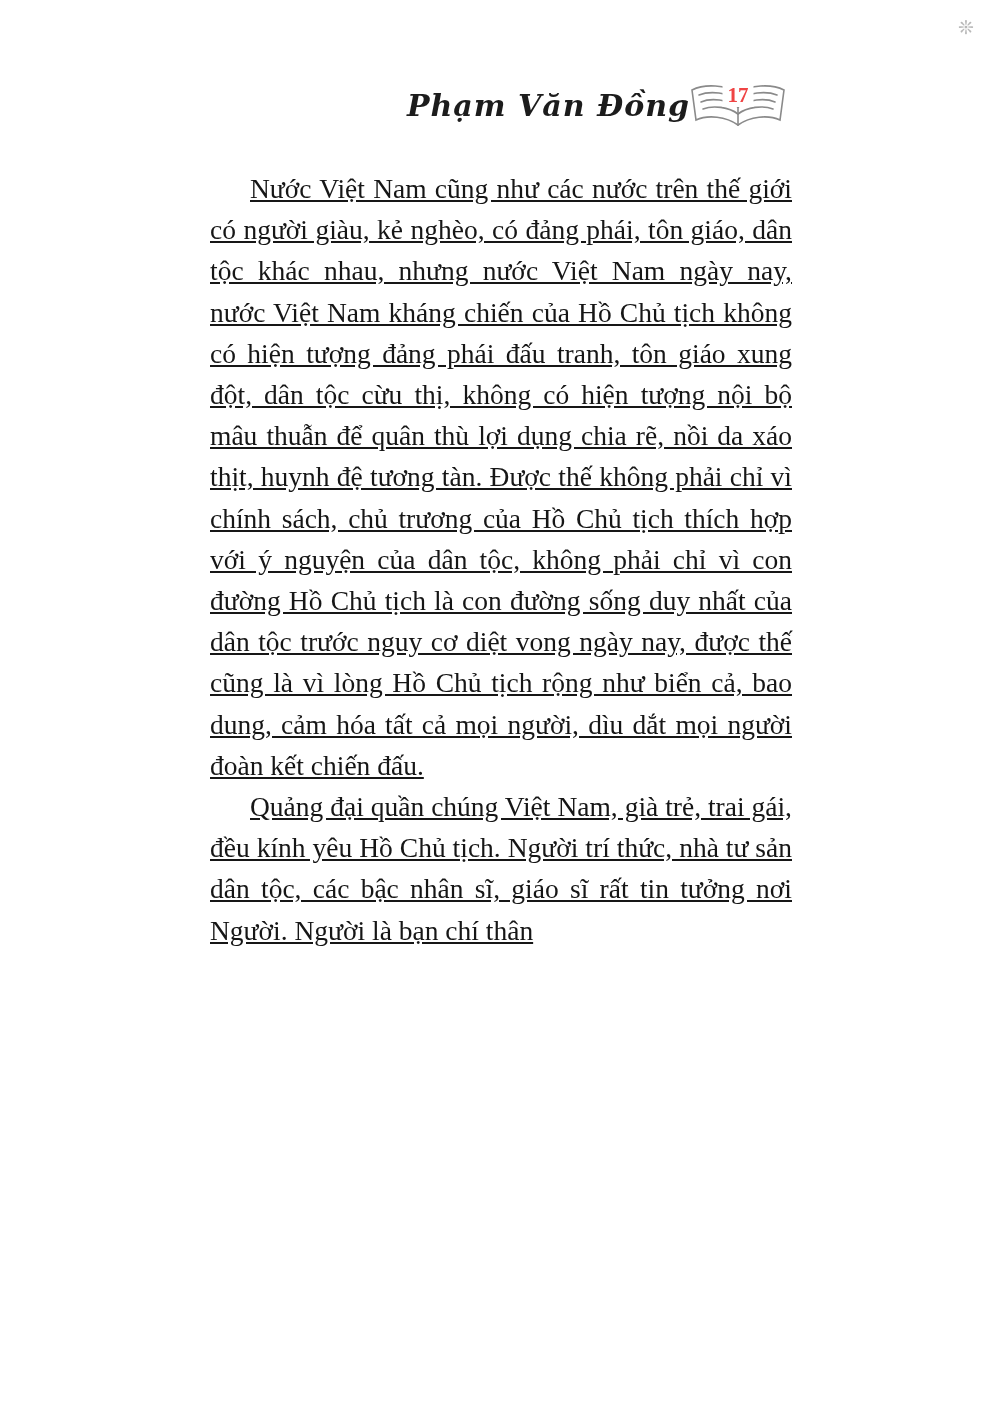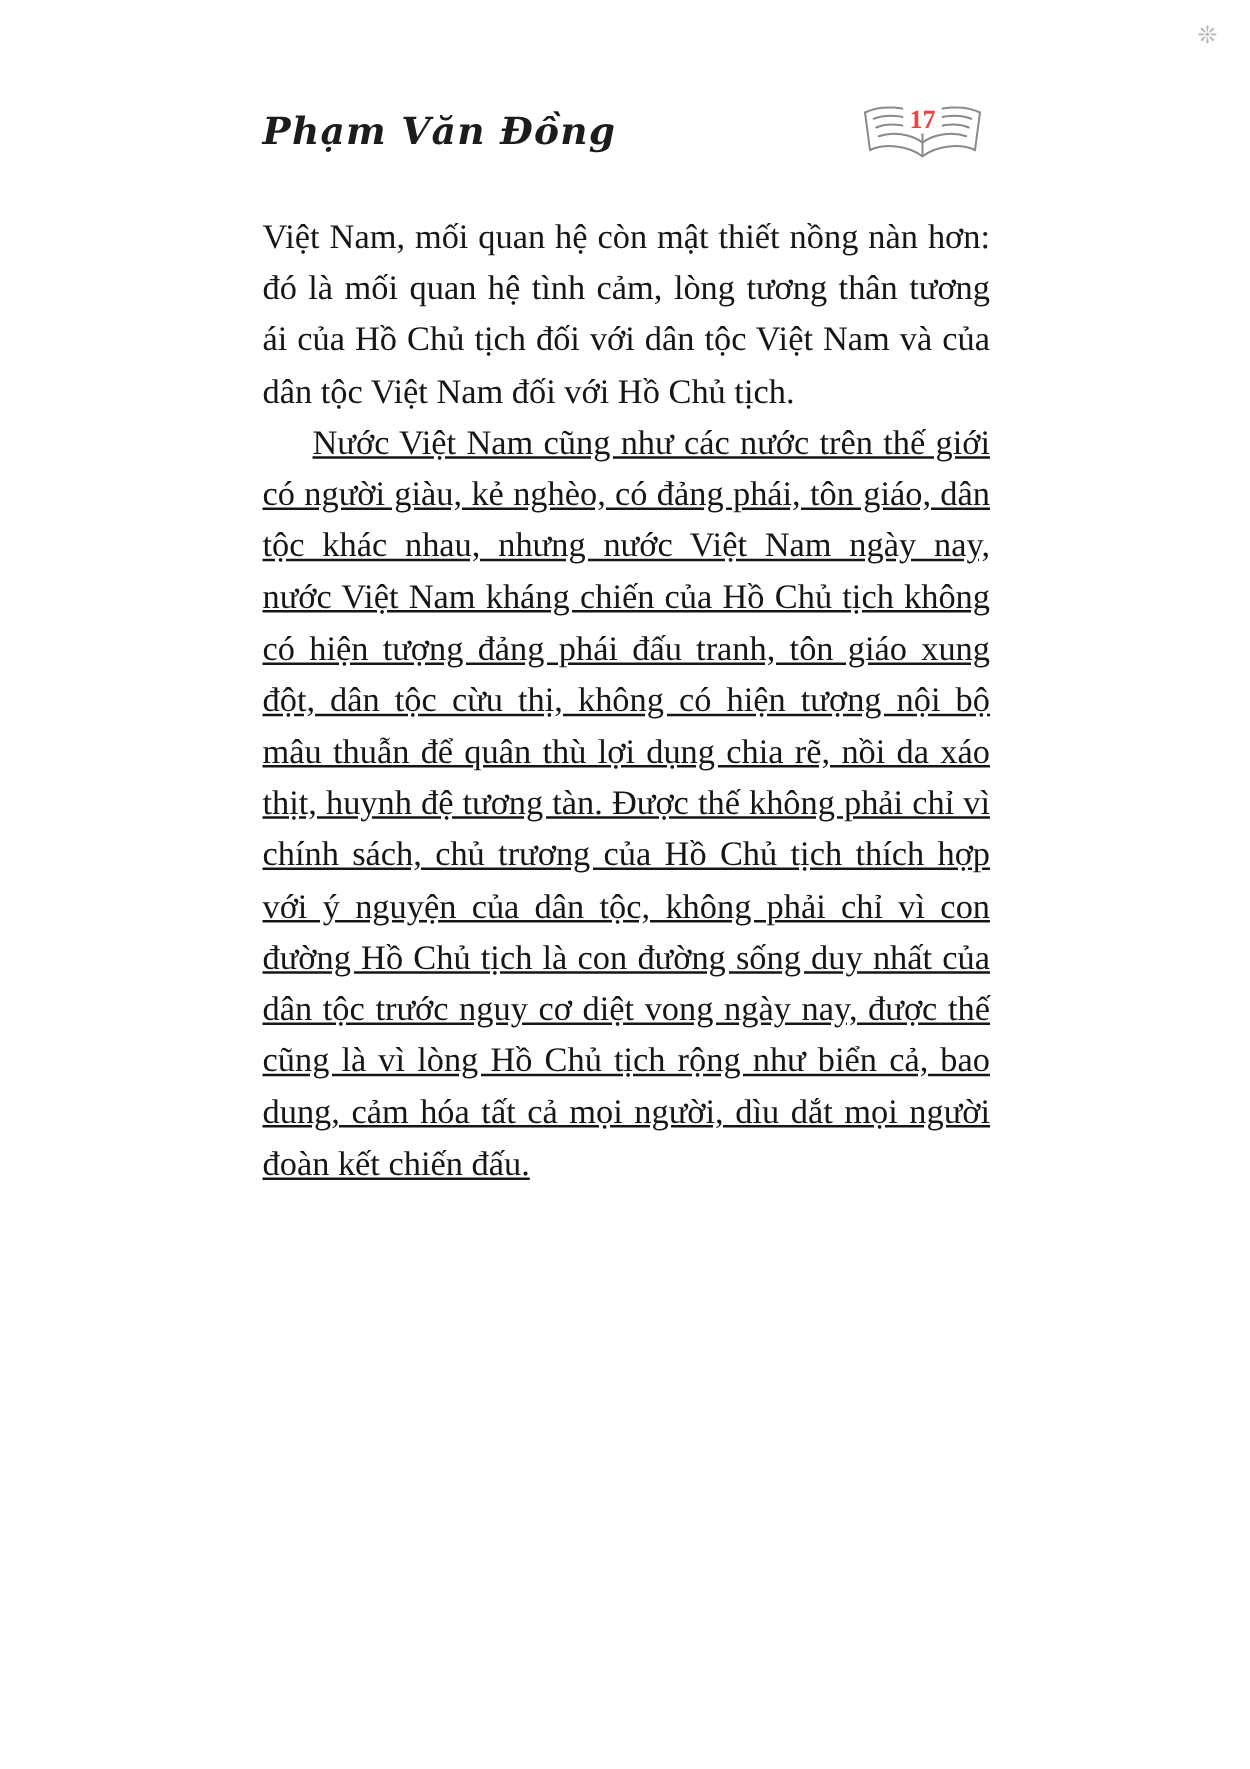--- a/index.html
+++ b/index.html
@@ -22,21 +22,21 @@
     right: 26px;
     font-size: 19px;
     color: #b8b8b8;
     user-select: none;
   }
   .running-header {
     position: absolute;
     top: 88px;
     left: 210px;
     width: 480px;
-    text-align: left;
+    text-align: right;
   }
   .author-name {
     font-family: "DejaVu Serif", serif;
     font-style: italic;
     font-weight: bold;
     font-size: 30px;
     letter-spacing: 1px;
     color: #1c1c1c;
   }
   .pagenum-wrap {
@@ -107,17 +107,17 @@
         <path d="M50 25 C 60 17.5, 77 15.5, 87 20"></path>
         <path d="M50 32 C 59 25, 75 23, 85 27"></path>
 
         <path d="M50 11 L 50 43"></path>
       </g>
     </svg>
     <span class="page-number">17</span>
   </div>
 
   <div class="content">
-    <p>Việt Nam, mối quan hệ còn mật thiết nồng nàn hơn: đó là mối quan hệ tình cảm, lòng tương thân tương ái của Hồ Chủ tịch đối với dân tộc Việt Nam và của dân tộc Việt Nam đối với Hồ Chủ tịch.</p>
     <p class="indent">Nước Việt Nam cũng như các nước trên thế giới có người giàu, kẻ nghèo, có đảng phái, tôn giáo, dân tộc khác nhau, nhưng nước Việt Nam ngày nay, nước Việt Nam kháng chiến của Hồ Chủ tịch không có hiện tượng đảng phái đấu tranh, tôn giáo xung đột, dân tộc cừu thị, không có hiện tượng nội bộ mâu thuẫn để quân thù lợi dụng chia rẽ, nồi da xáo thịt, huynh đệ tương tàn. Được thế không phải chỉ vì chính sách, chủ trương của Hồ Chủ tịch thích hợp với ý nguyện của dân tộc, không phải chỉ vì con đường Hồ Chủ tịch là con đường sống duy nhất của dân tộc trước nguy cơ diệt vong ngày nay, được thế cũng là vì lòng Hồ Chủ tịch rộng như biển cả, bao dung, cảm hóa tất cả mọi người, dìu dắt mọi người đoàn kết chiến đấu.</p>
+    <p class="indent">Quảng đại quần chúng Việt Nam, già trẻ, trai gái, đều kính yêu Hồ Chủ tịch. Người trí thức, nhà tư sản dân tộc, các bậc nhân sĩ, giáo sĩ rất tin tưởng nơi Người. Người là bạn chí thân</p>
   </div>
 
 </div>
 
 </body></html>

